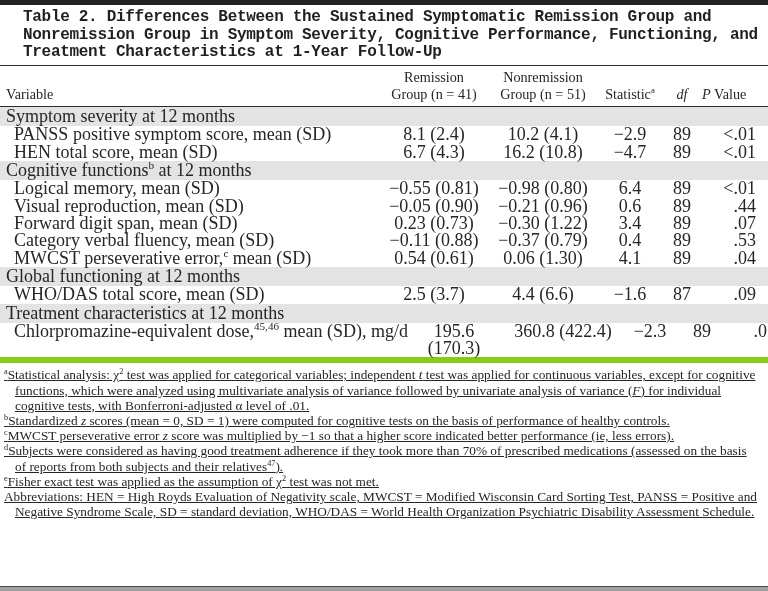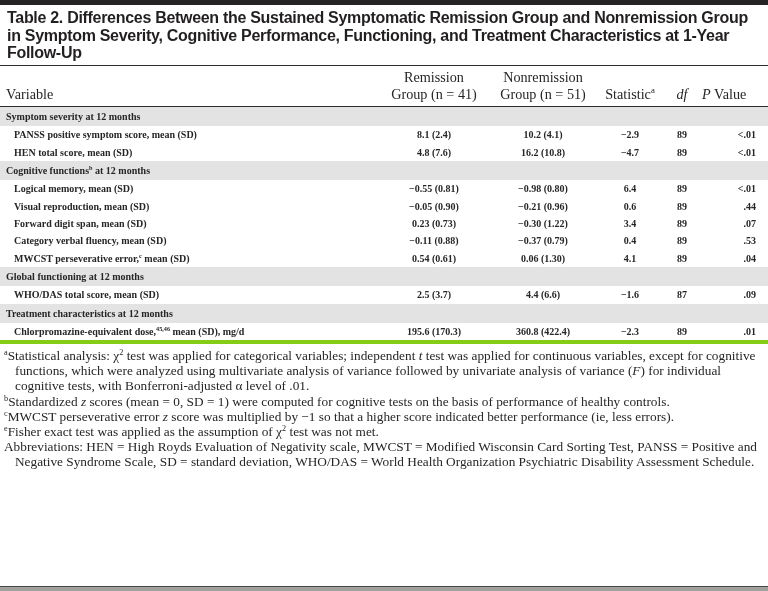--- a/index.html
+++ b/index.html
@@ -4,41 +4,41 @@
 <style>
   html,body{margin:0;padding:0;background:#ffffff;}
   .page{
     width:768px;height:591px;box-sizing:border-box;overflow:hidden;
     display:flex;flex-direction:column;background:#ffffff;
     font-family:"Liberation Serif","DejaVu Serif",serif;color:#262626;
   }
   sup{font-size:0.62em;vertical-align:super;line-height:0;}
   .rule-top{flex:none;height:5px;background:#262324;}
   .title{
-    flex:none;font-family:Liberation Sans, sans-serif;
+    flex:none;font-family:Liberation Mono, monospace;
     font-weight:700;font-size:16px;line-height:17.6px;letter-spacing:-0.3px;
-    color:#221f20;padding:4px 10px 3px 7px;
+    color:#221f20;padding:4px 10px 3px 7px;margin-left:16px;
   }
   .rule-thin{flex:none;border-top:1.5px solid #2e2b2c;}
   .thead{
     flex:none;display:grid;grid-template-columns:1fr 100px 110px 64px 40px 54px;
     align-items:end;padding:3px 12px 4px 6px;font-size:14.2px;line-height:16.8px;
   }
   .hcen{text-align:center;}
   .hright{text-align:left;}
   .italic{font-style:italic;}
   .pad-r8{padding-right:8px;}
-  .tbody{flex:none;font-size:10px;border-bottom:4px solid #84cc16;font-weight:bold;}
+  .tbody{flex:none;font-size:18px;border-bottom:6px solid #84cc16;}
   .band{background:#e3e3e3;line-height:19px;padding:0 12px 0 6px;}
   .row{display:grid;grid-template-columns:1fr 100px 110px 64px 40px 54px;line-height:17.4px;padding:0 12px 0 14px;}
   .c-var{white-space:nowrap;overflow:visible;}
   .c-rem,.c-non,.c-stat,.c-df{text-align:center;}
   .c-rem{padding-right:8px;text-align:center;}
   .c-p{text-align:right;}
-  .footnotes{flex:1;padding:4px 8px 12px 4px;font-size:13.3px;line-height:15.2px;overflow:hidden;}
+  .footnotes{flex:1;padding:4px 8px 12px 4px;font-size:13.3px;line-height:15.2px;overflow:hidden;text-decoration:underline;}
   .fn{padding-left:11px;text-indent:-11px;}
   .fn i{font-style:italic;}
   .rule-bottom{flex:none;border-top:1.5px solid #4a4745;height:4.5px;background:#a2a09f;}
 </style>
 </head>
 <body>
 
 <div class="page">
   <div class="rule-top"></div>
 
@@ -68,21 +68,21 @@
       <div class="row">
         <div class="cell c-var">PANSS positive symptom score, mean (SD)</div>
         <div class="cell c-rem">8.1 (2.4)</div>
         <div class="cell c-non">10.2 (4.1)</div>
         <div class="cell c-stat">−2.9</div>
         <div class="cell c-df">89</div>
         <div class="cell c-p">&lt;.01</div>
       </div>
       <div class="row">
         <div class="cell c-var">HEN total score, mean (SD)</div>
-        <div class="cell c-rem">4.8 (7.6)</div>
+        <div class="cell c-rem">6.7 (4.3)</div>
         <div class="cell c-non">16.2 (10.8)</div>
         <div class="cell c-stat">−4.7</div>
         <div class="cell c-df">89</div>
         <div class="cell c-p">&lt;.01</div>
       </div>
       <div class="band">Cognitive functions<sup>b</sup> at 12 months</div>
       <div class="row">
         <div class="cell c-var">Logical memory, mean (SD)</div>
         <div class="cell c-rem">−0.55 (0.81)</div>
         <div class="cell c-non">−0.98 (0.80)</div>
@@ -139,18 +139,19 @@
         <div class="cell c-stat">−2.3</div>
         <div class="cell c-df">89</div>
         <div class="cell c-p">.01</div>
       </div>
     </div>
 
   <div class="footnotes" id="footnotes">
       <div class="fn"><sup>a</sup>Statistical analysis: χ<sup>2</sup> test was applied for categorical variables; independent <i>t</i> test was applied for continuous variables, except for cognitive functions, which were analyzed using multivariate analysis of variance followed by univariate analysis of variance (<i>F</i>) for individual cognitive tests, with Bonferroni-adjusted α level of .01.</div>
       <div class="fn"><sup>b</sup>Standardized <i>z</i> scores (mean = 0, SD = 1) were computed for cognitive tests on the basis of performance of healthy controls.</div>
       <div class="fn"><sup>c</sup>MWCST perseverative error <i>z</i> score was multiplied by −1 so that a higher score indicated better performance (ie, less errors).</div>
+      <div class="fn"><sup>d</sup>Subjects were considered as having good treatment adherence if they took more than 70% of prescribed medications (assessed on the basis of reports from both subjects and their relatives<sup>47</sup>).</div>
       <div class="fn"><sup>e</sup>Fisher exact test was applied as the assumption of χ<sup>2</sup> test was not met.</div>
       <div class="fn">Abbreviations: HEN = High Royds Evaluation of Negativity scale, MWCST = Modified Wisconsin Card Sorting Test, PANSS = Positive and Negative Syndrome Scale, SD = standard deviation, WHO/DAS = World Health Organization Psychiatric Disability Assessment Schedule.</div>
     </div>
 
   <div class="rule-bottom"></div>
 </div>
 
 </body></html>

